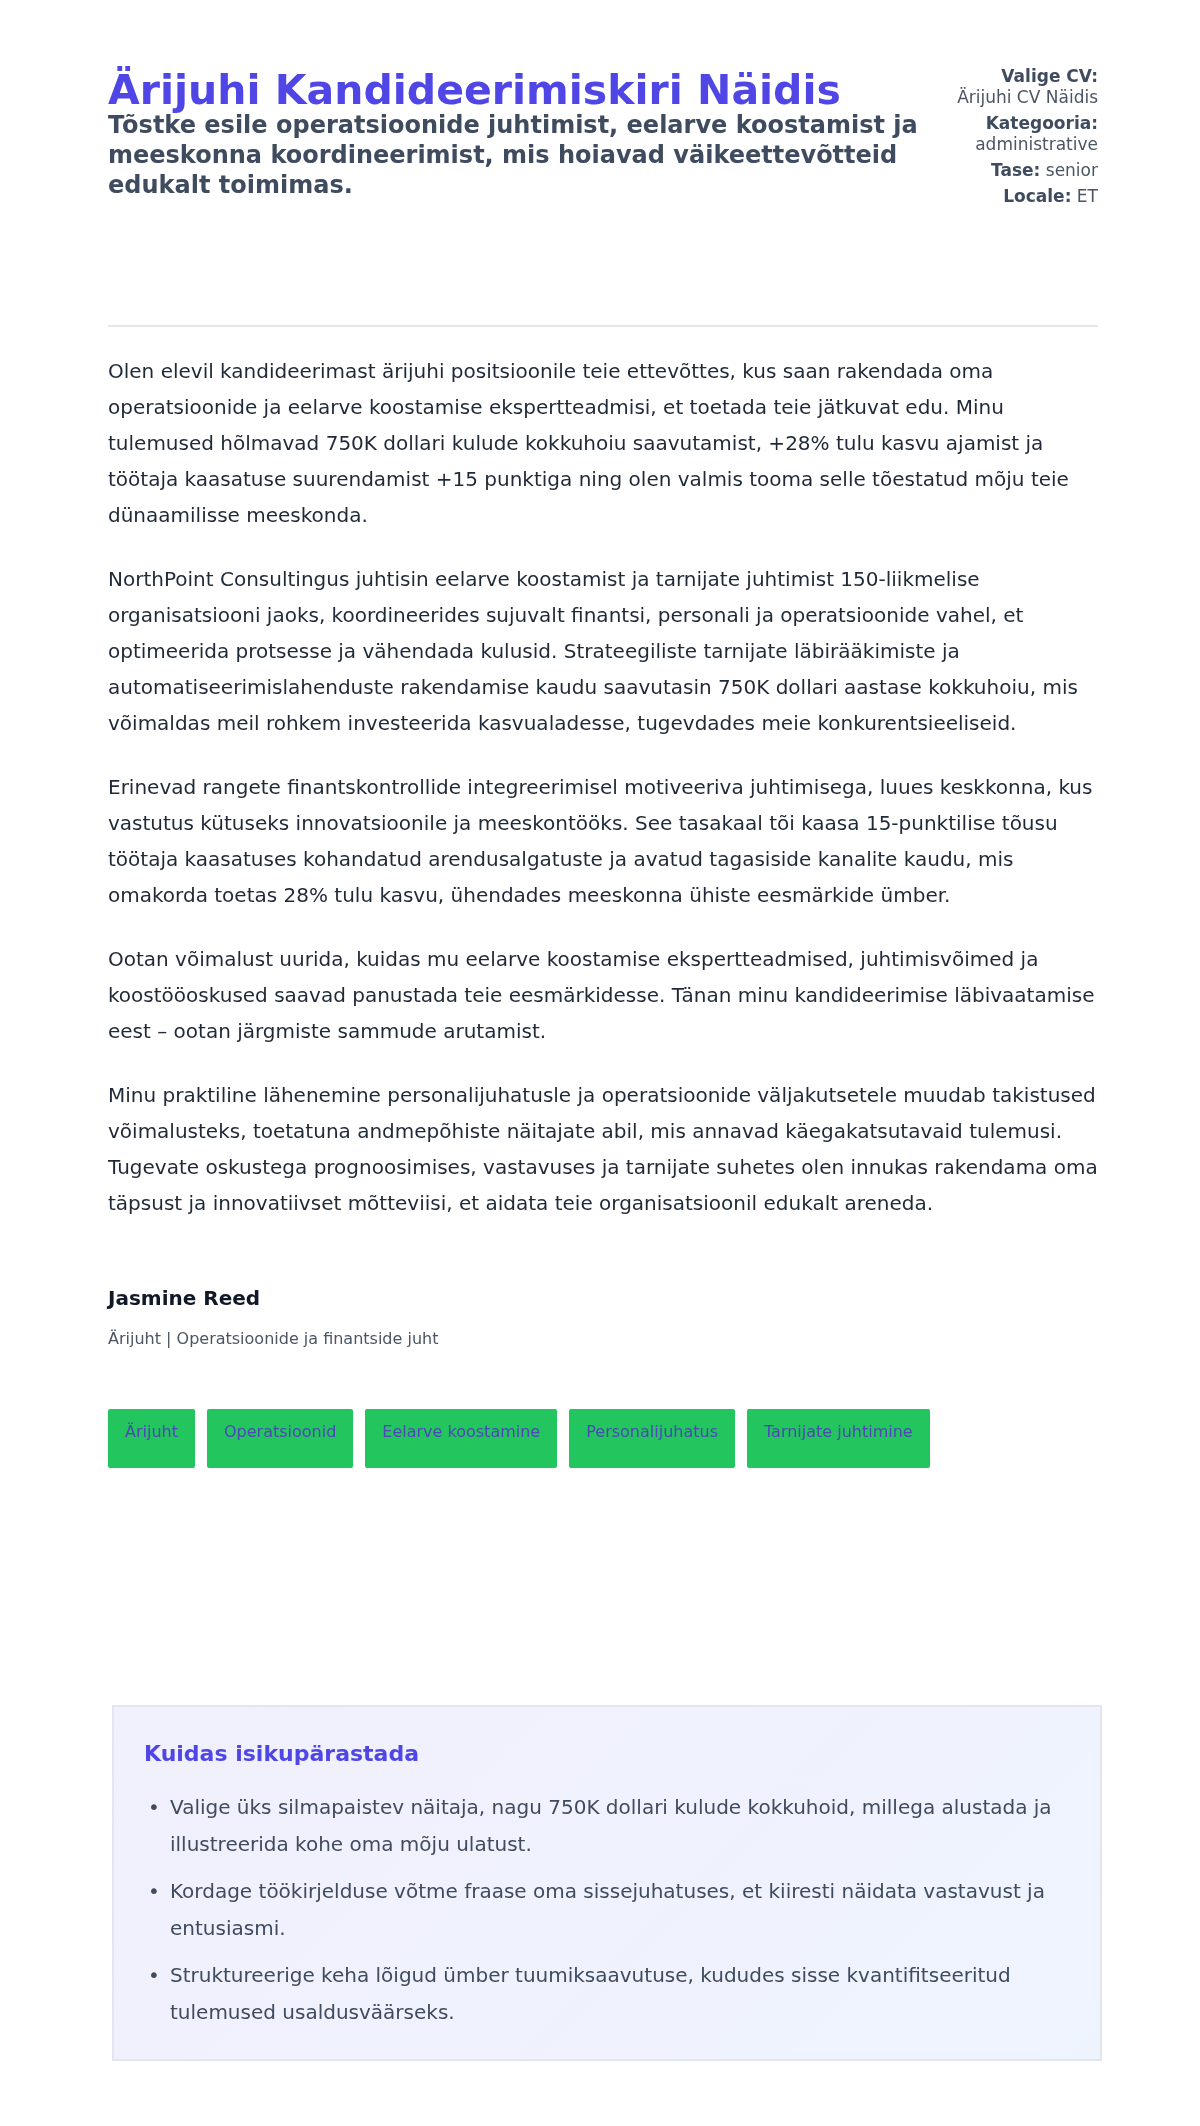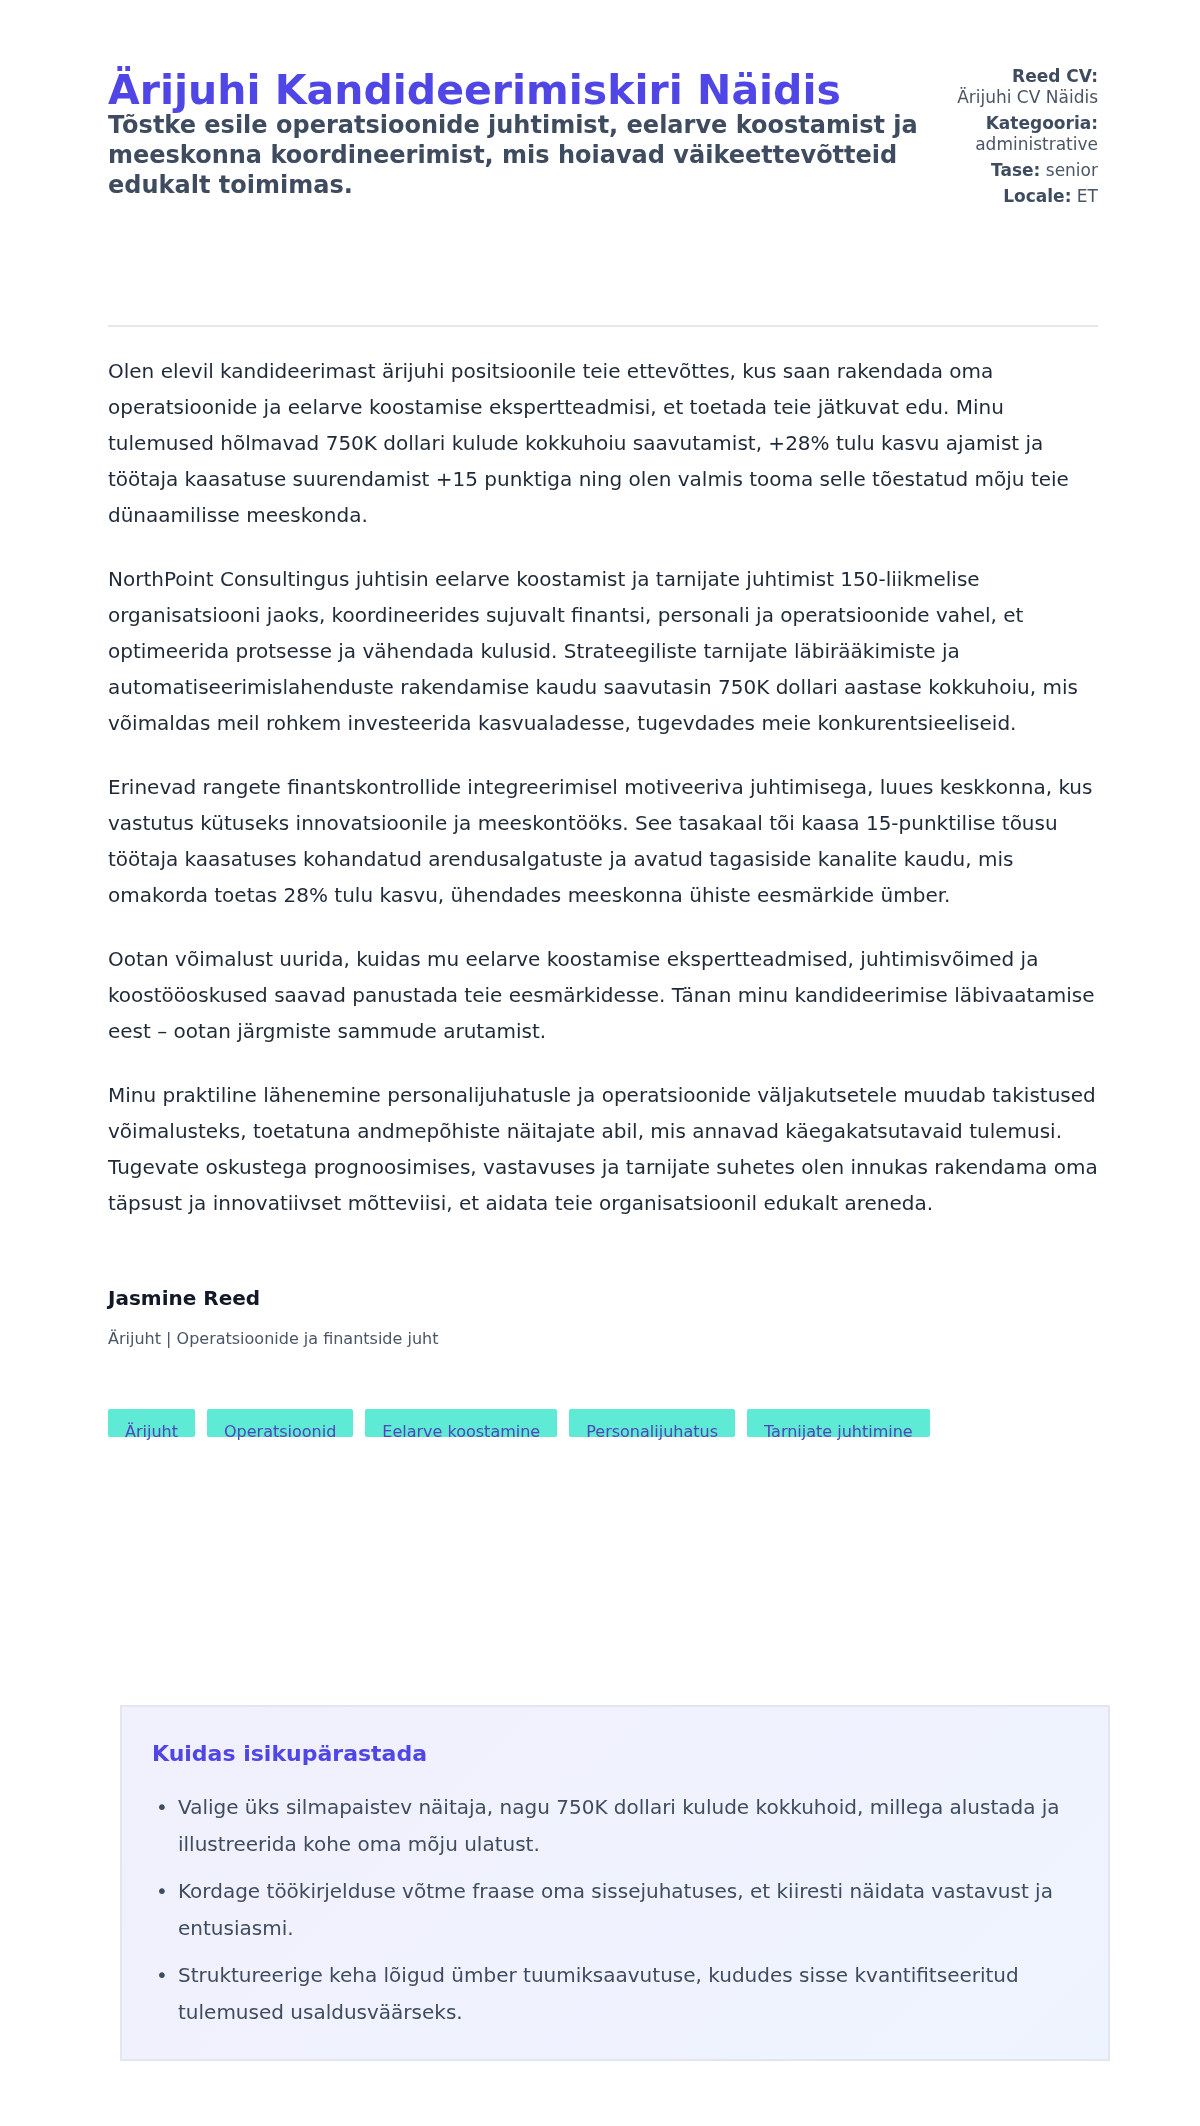--- a/index.html
+++ b/index.html
@@ -75,32 +75,32 @@
     font-size: 16px;
     color: #4b5563;
     line-height: 28px;
   }
   .tags {
     display: flex;
     gap: 12px;
     margin-top: 56px;
   }
   .tag {
-    background: #5eead4;
+    background: #22c55e;
     color: #4f46b8;
     font-size: 16px;
     line-height: 45px;
-    height: 28px;
+    height: 59px;
     padding: 0 17px;
     border-radius: 2px;
     white-space: nowrap;
   }
   .tips {
     position: absolute;
-    left: 12px;
+    left: 4px;
     top: 1705px;
     width: 990px;
     height: 356px;
     border: 2px solid #e3e5f0;
     background: linear-gradient(135deg, #f1f0fd 0%, #eef4fe 100%);
     padding: 32px 30px;
   }
   .tips-title {
     font-size: 22px;
     font-weight: bold;
@@ -130,21 +130,21 @@
 <body>
 
 <div class="page">
 
   <header class="header">
     <h1 class="title">Ärijuhi Kandideerimiskiri Näidis</h1>
     <h2 class="subtitle">Tõstke esile operatsioonide juhtimist, eelarve koostamist ja meeskonna koordineerimist, mis hoiavad väikeettevõtteid edukalt toimimas.</h2>
 
     <div class="meta">
       <div class="row">
-        <div class="k">Reed CV:</div>
+        <div class="k">Valige CV:</div>
         <div>Ärijuhi CV Näidis</div>
       </div>
       <div class="row">
         <div class="k">Kategooria:</div>
         <div>administrative</div>
       </div>
       <div class="row">
         <span class="k">Tase:</span>
         <span>senior</span>
       </div>

